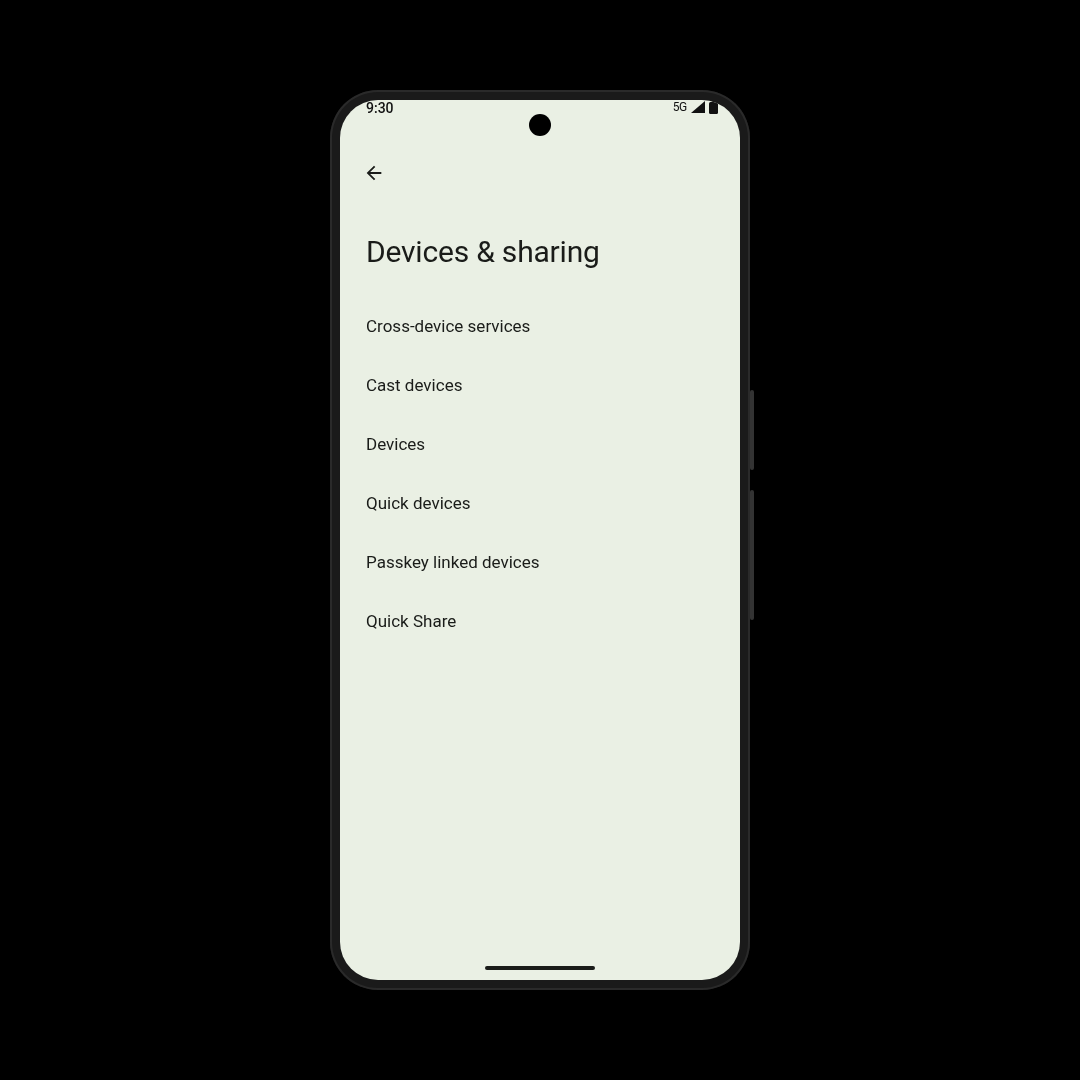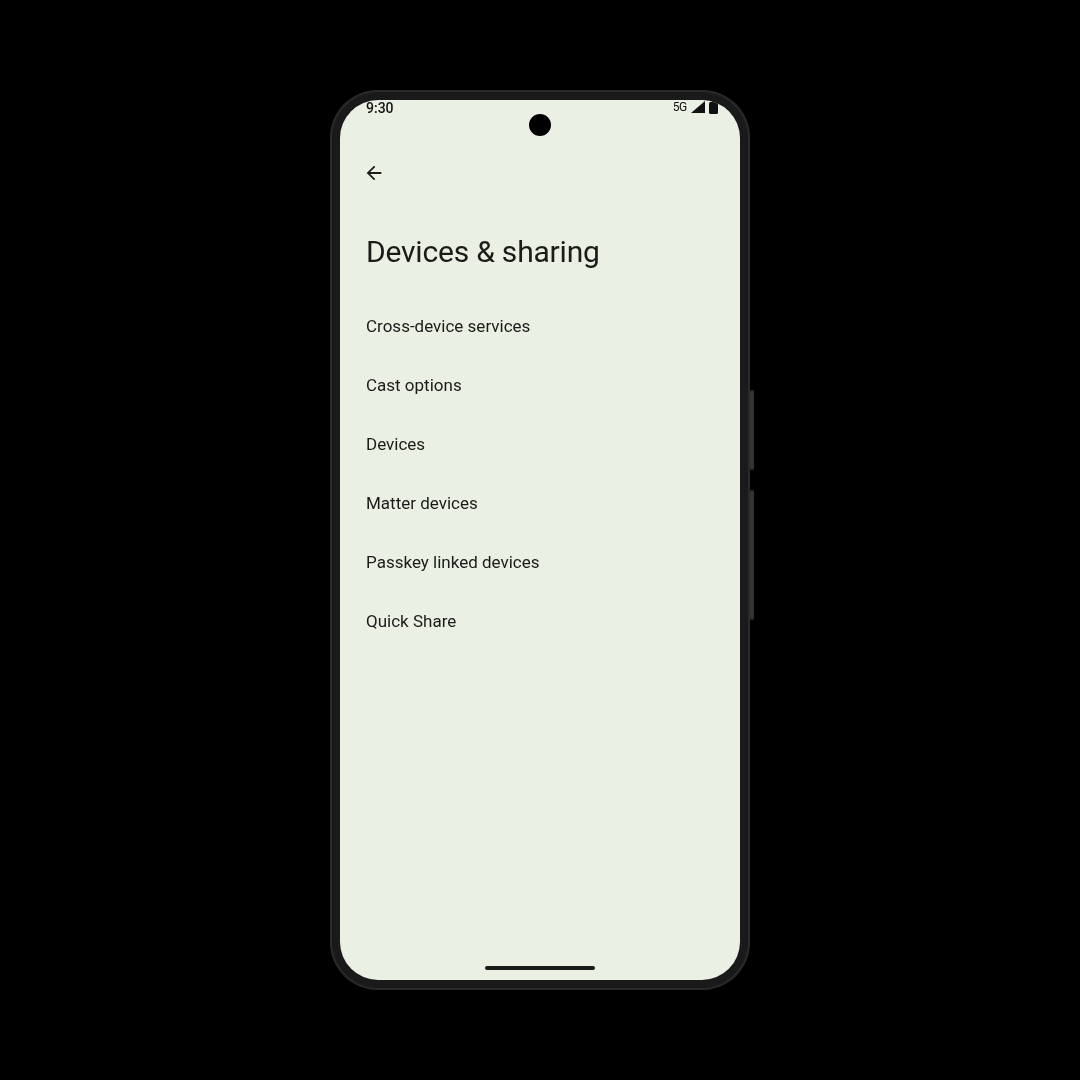--- a/index.html
+++ b/index.html
@@ -169,27 +169,27 @@
 
     <div class="header-block">
       <h1 class="page-title">Devices &amp; sharing</h1>
     </div>
 
     <div class="list">
       <div class="list-item">
         <div class="item-title">Cross-device services</div>
       </div>
       <div class="list-item">
-        <div class="item-title">Cast options</div>
+        <div class="item-title">Cast devices</div>
       </div>
       <div class="list-item">
         <div class="item-title">Devices</div>
       </div>
       <div class="list-item">
-        <div class="item-title">Matter devices</div>
+        <div class="item-title">Quick devices</div>
       </div>
       <div class="list-item">
         <div class="item-title">Passkey linked devices</div>
       </div>
       <div class="list-item">
         <div class="item-title">Quick Share</div>
       </div>
     </div>
 
     <div class="gesture-bar-wrap">

